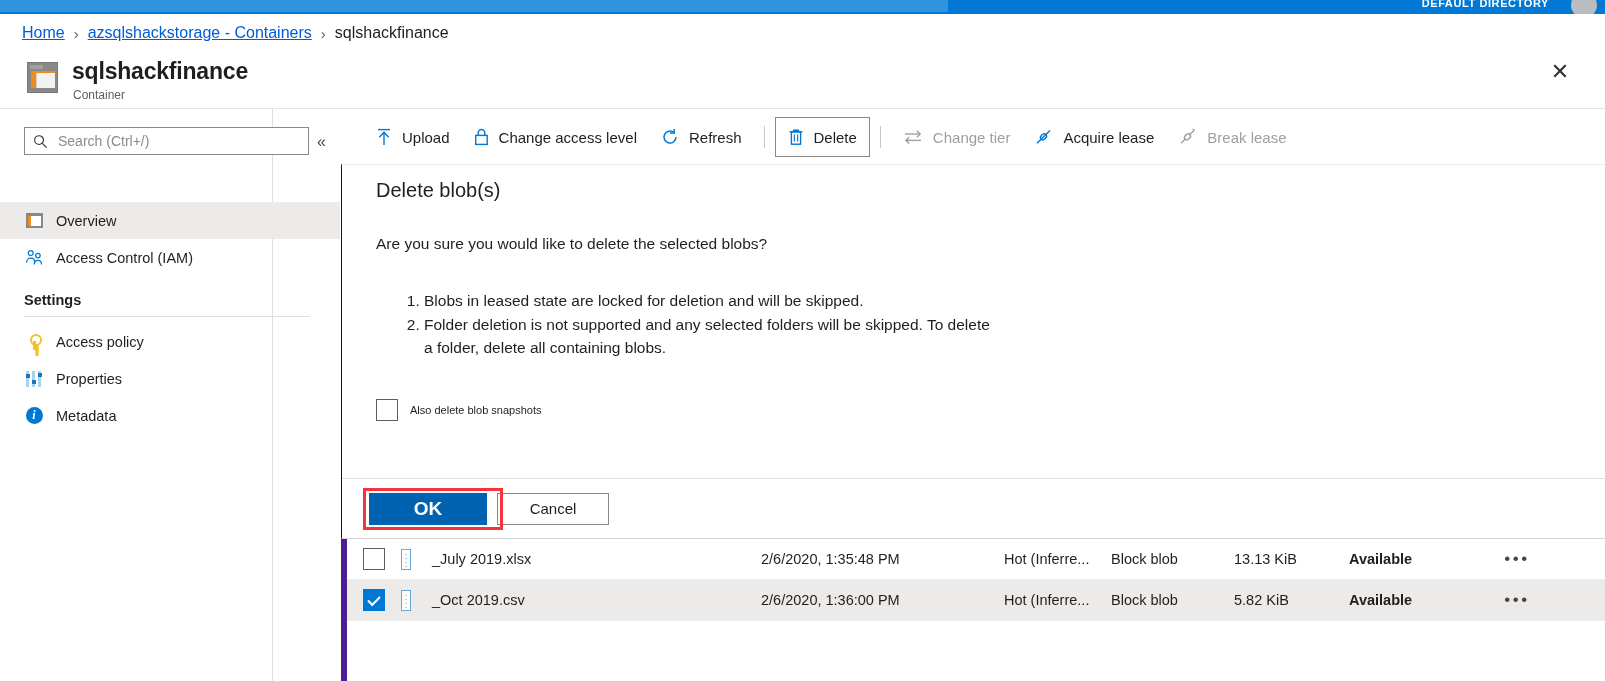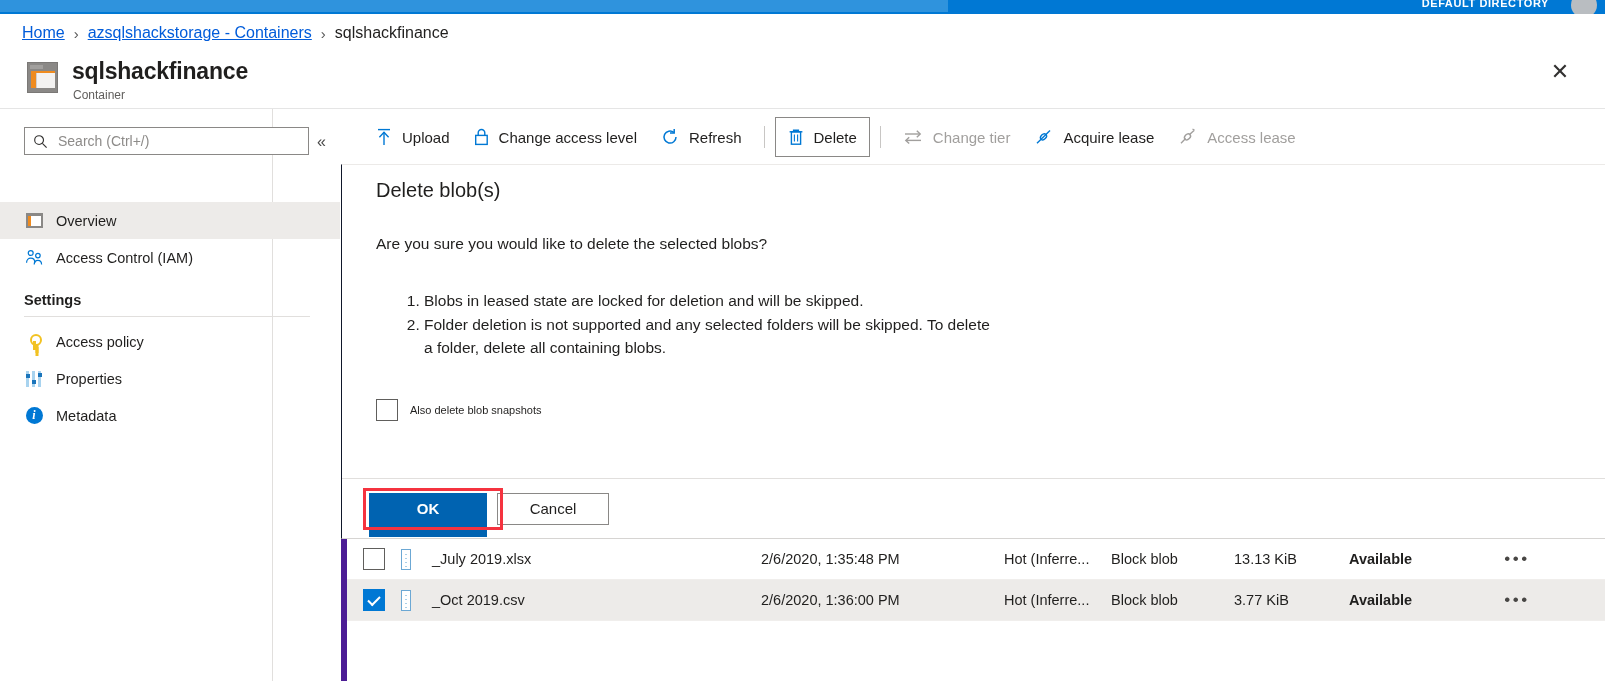--- a/index.html
+++ b/index.html
@@ -199,23 +199,23 @@
     width:22px; height:22px; border:1px solid #605e5c; background:#fff;
     flex:0 0 auto;
   }
   .dlg-check .lbl { margin-left:12px; font-size:11px; color:#201f1e; }
 
   .dlg-footer {
     position:absolute; left:0; bottom:0; width:1264px; height:60px;
     border-top:1px solid #e1dfdd; background:#fff;
   }
   .btn-ok {
-    position:absolute; left:27px; top:14px; width:118px; height:44px;
+    position:absolute; left:27px; top:14px; width:118px; height:32px;
     background:#0063b1; color:#fff; border:1px solid #0063b1;
-    font-family:inherit; font-size:15px; font-weight:700;
+    font-family:inherit; font-size:19px; font-weight:700;
     cursor:pointer; line-height:30px; text-align:center;
   }
   .btn-cancel {
     position:absolute; left:155px; top:14px; width:112px; height:32px;
     background:#fff; color:#201f1e; border:1px solid #8a8886;
     font-family:inherit; font-size:15px; cursor:pointer;
     line-height:30px; text-align:center;
   }
   .redbox {
     position:absolute; left:21px; top:9px; width:140px; height:42px;
@@ -424,21 +424,21 @@
 
     <div class="cmd disabled">
       <span class="ci">
         <svg width="19" height="18" viewBox="0 0 19 18">
           <line x1="3" y1="15.2" x2="7.6" y2="10.6" stroke="#a19f9d" stroke-width="1.4"></line>
           <line x1="11.6" y1="6.6" x2="16" y2="2.4" stroke="#a19f9d" stroke-width="1.4"></line>
           <ellipse cx="9.5" cy="8.8" rx="3.4" ry="2.5" fill="none" stroke="#a19f9d" stroke-width="1.4" transform="rotate(-45 9.5 8.8)"></ellipse>
           <line x1="14.5" y1="1" x2="16.6" y2="2.2" stroke="#a19f9d" stroke-width="1.2"></line>
         </svg>
       </span>
-      <span>Access lease</span>
+      <span>Break lease</span>
     </div>
   </div>
 
   <div class="bloblist">
     <div class="blobrow">
       <div class="c-check">
           <div class="cb-row"></div>
         </div>
       <div class="c-file">
           <div class="fileglyph"></div>
@@ -455,21 +455,21 @@
       <div class="c-check">
           <div class="cb-row on"></div>
         </div>
       <div class="c-file">
           <div class="fileglyph"></div>
         </div>
       <div class="c-name">_Oct 2019.csv</div>
       <div class="c-date">2/6/2020, 1:36:00 PM</div>
       <div class="c-tier">Hot (Inferre...</div>
       <div class="c-type">Block blob</div>
-      <div class="c-size">3.77 KiB</div>
+      <div class="c-size">5.82 KiB</div>
       <div class="c-status">Available</div>
       <div class="c-more">•••</div>
     </div>
   </div>
 
   <div class="dialog">
     <div class="dlg-title">Delete blob(s)</div>
     <div class="dlg-question">Are you sure you would like to delete the selected blobs?</div>
     <ol class="dlg-list">
       <li>Blobs in leased state are locked for deletion and will be skipped.</li>

